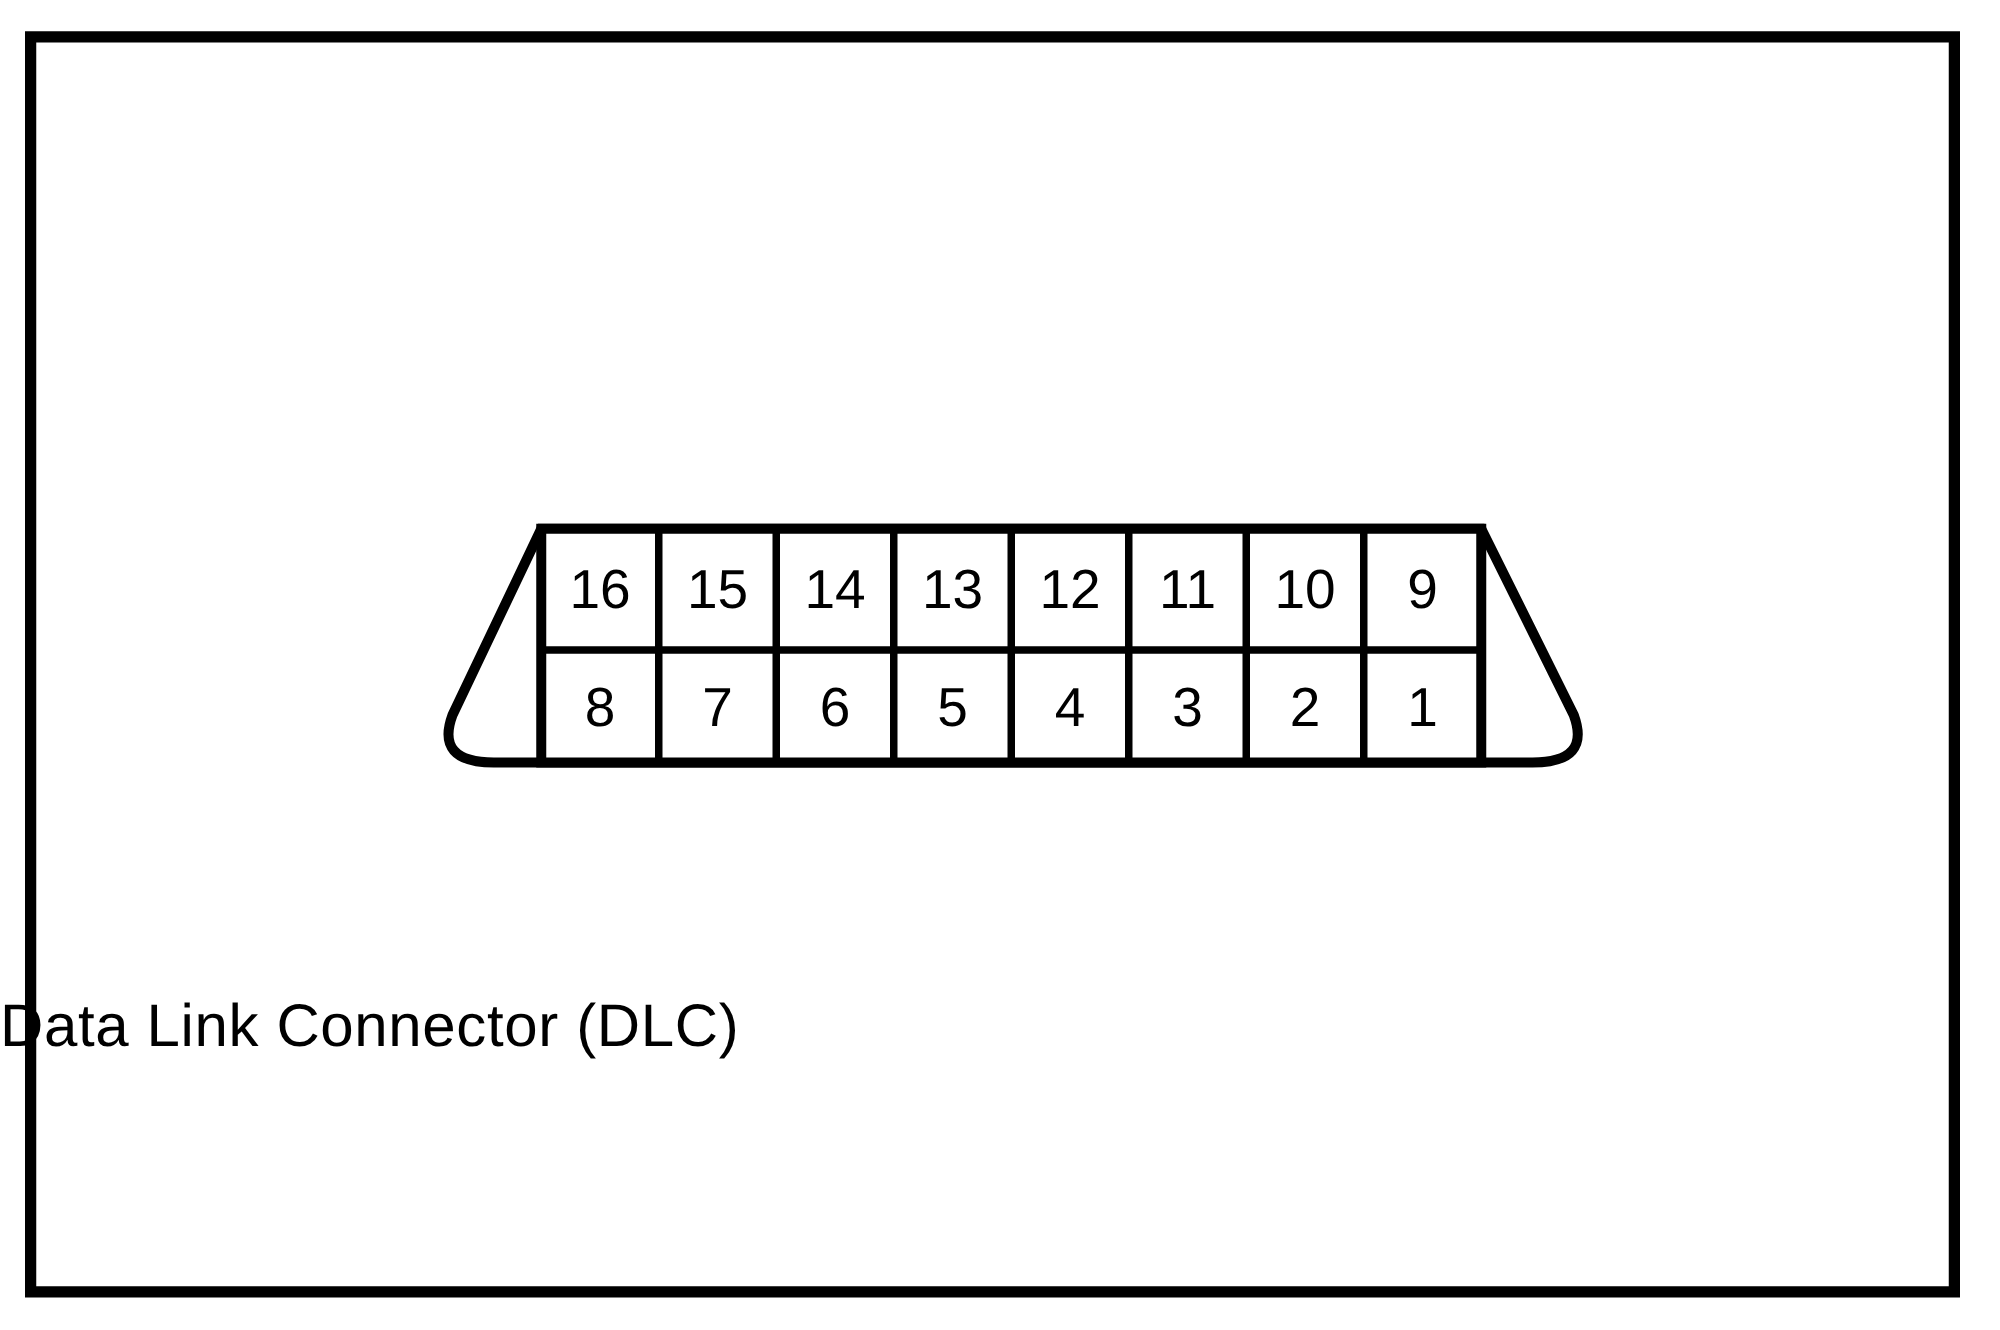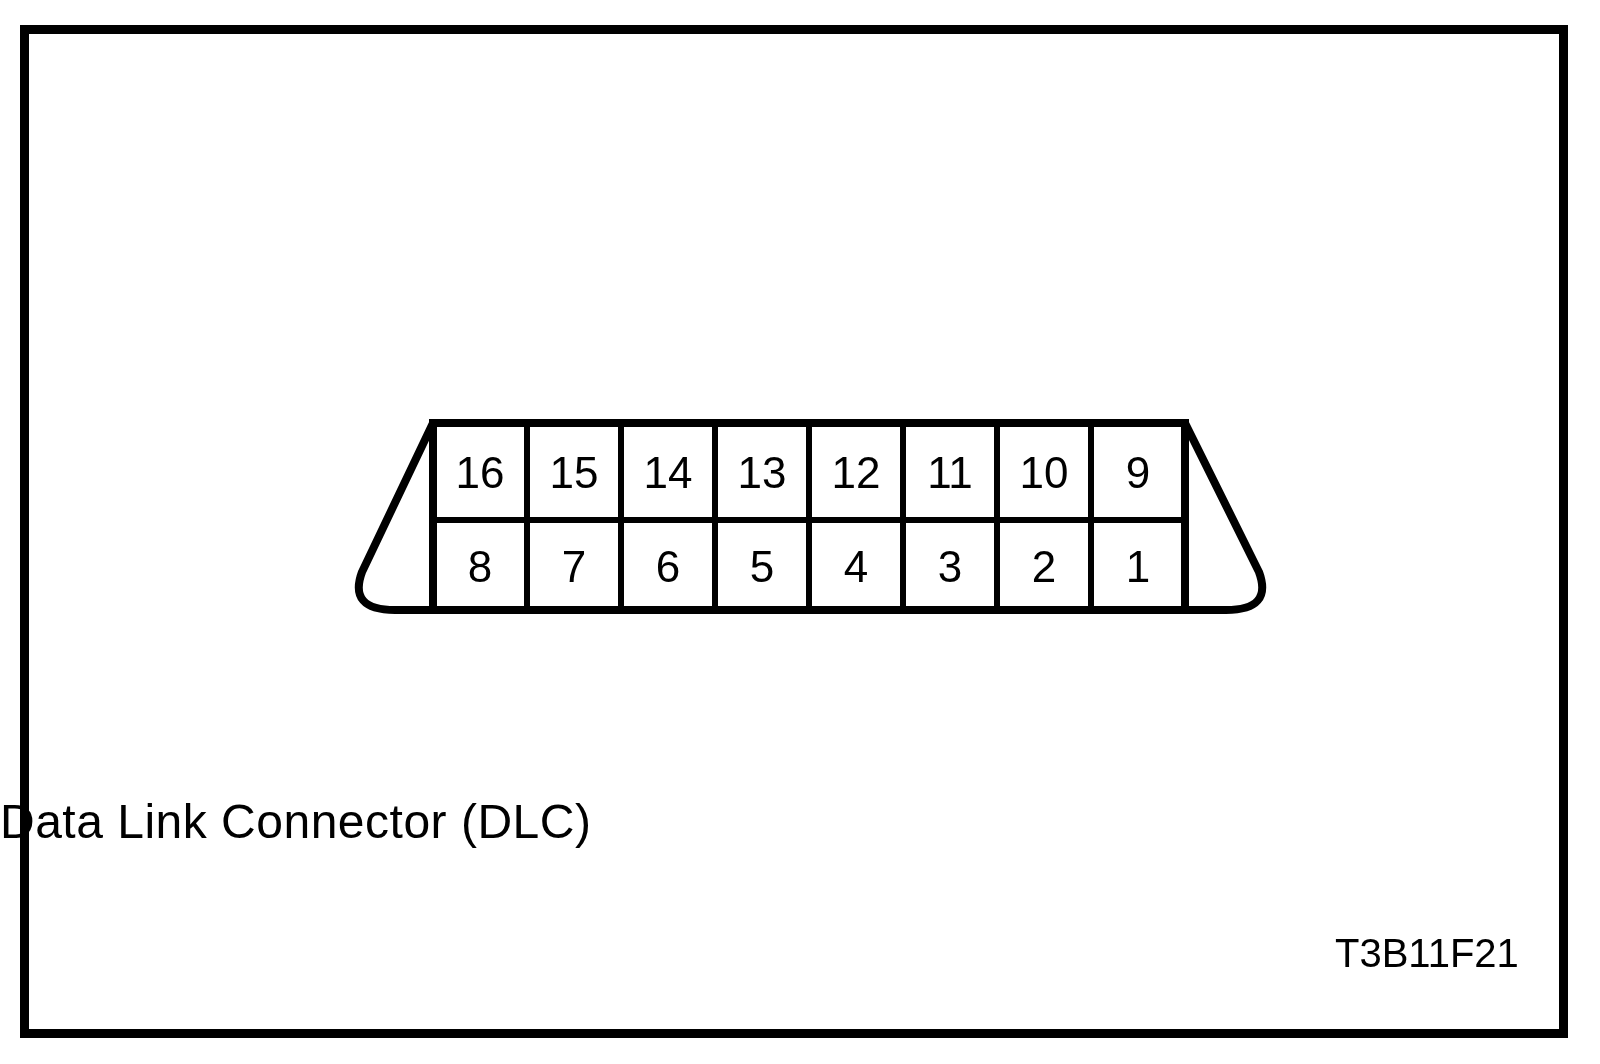--- a/index.html
+++ b/index.html
@@ -96,15 +96,14 @@
     <text x="328" y="166" dominant-baseline="central">6</text>
     <text x="422" y="166" dominant-baseline="central">5</text>
     <text x="516" y="166" dominant-baseline="central">4</text>
     <text x="610" y="166" dominant-baseline="central">3</text>
     <text x="704" y="166" dominant-baseline="central">2</text>
     <text x="798" y="166" dominant-baseline="central">1</text>
   </svg>
 
   <div class="figure-caption">Data Link Connector (DLC)</div>
 
-  <div class="figure-code">T3B11F21</div>
 
 </div>
 
 </body></html>

